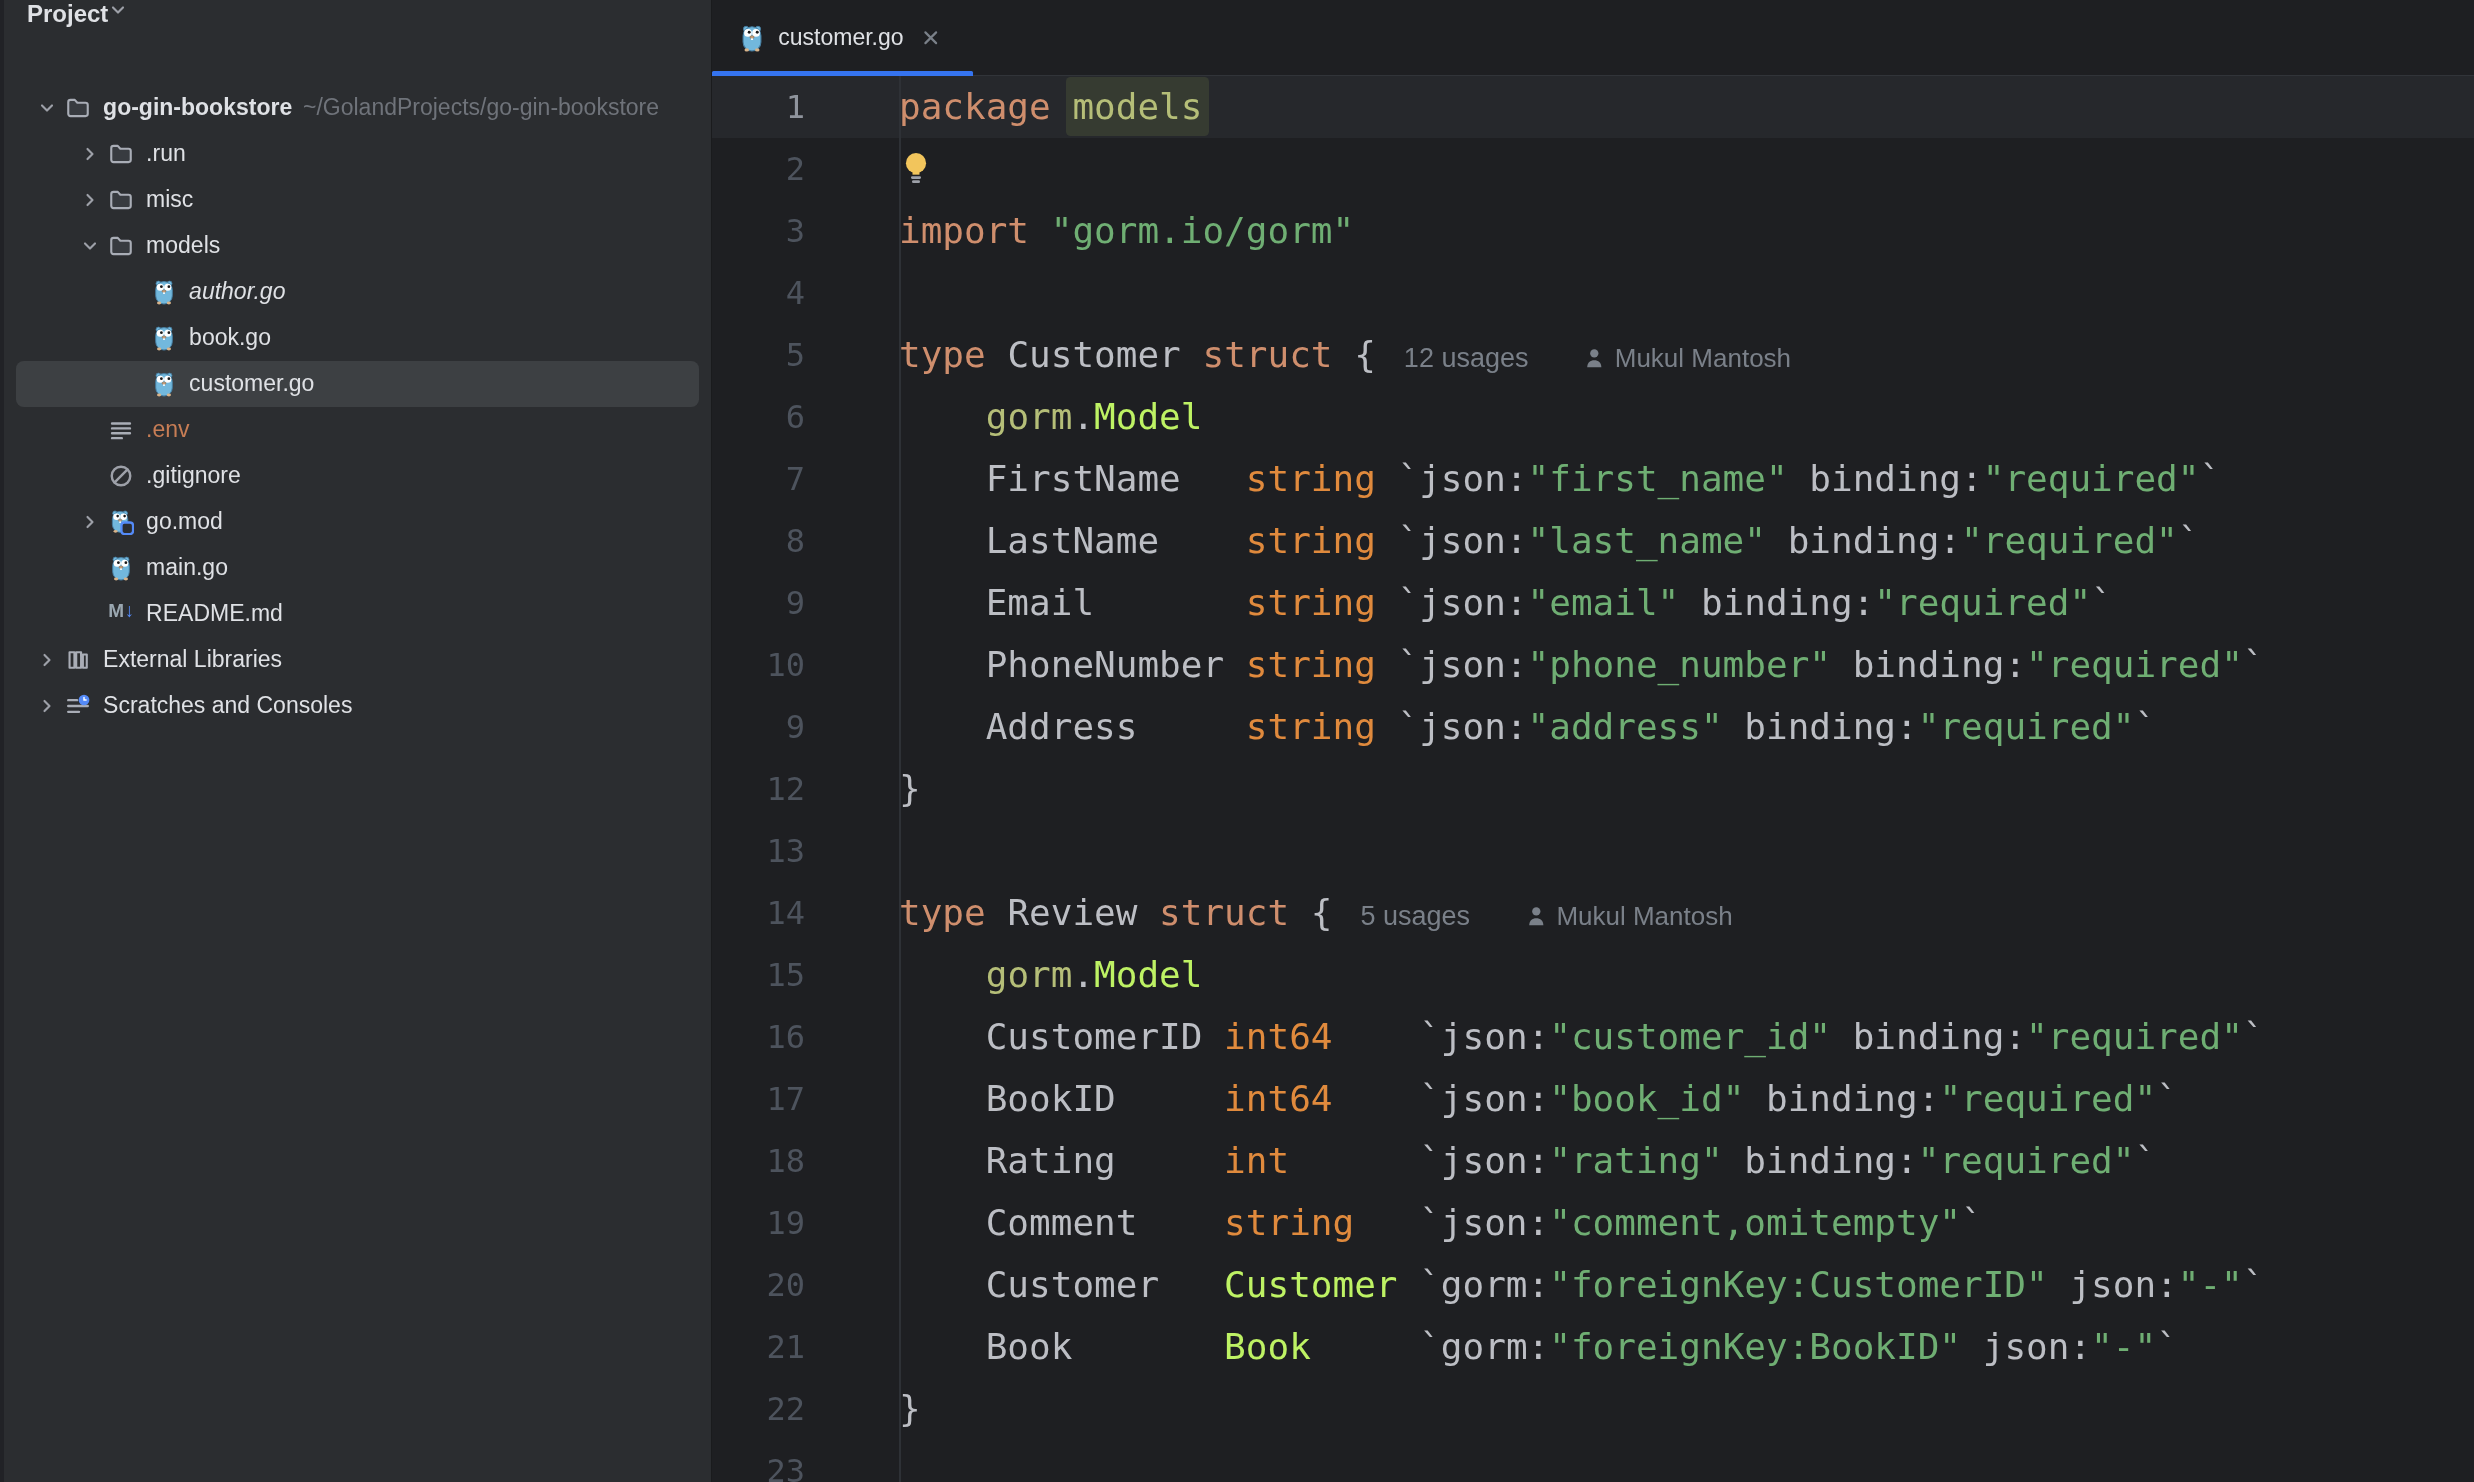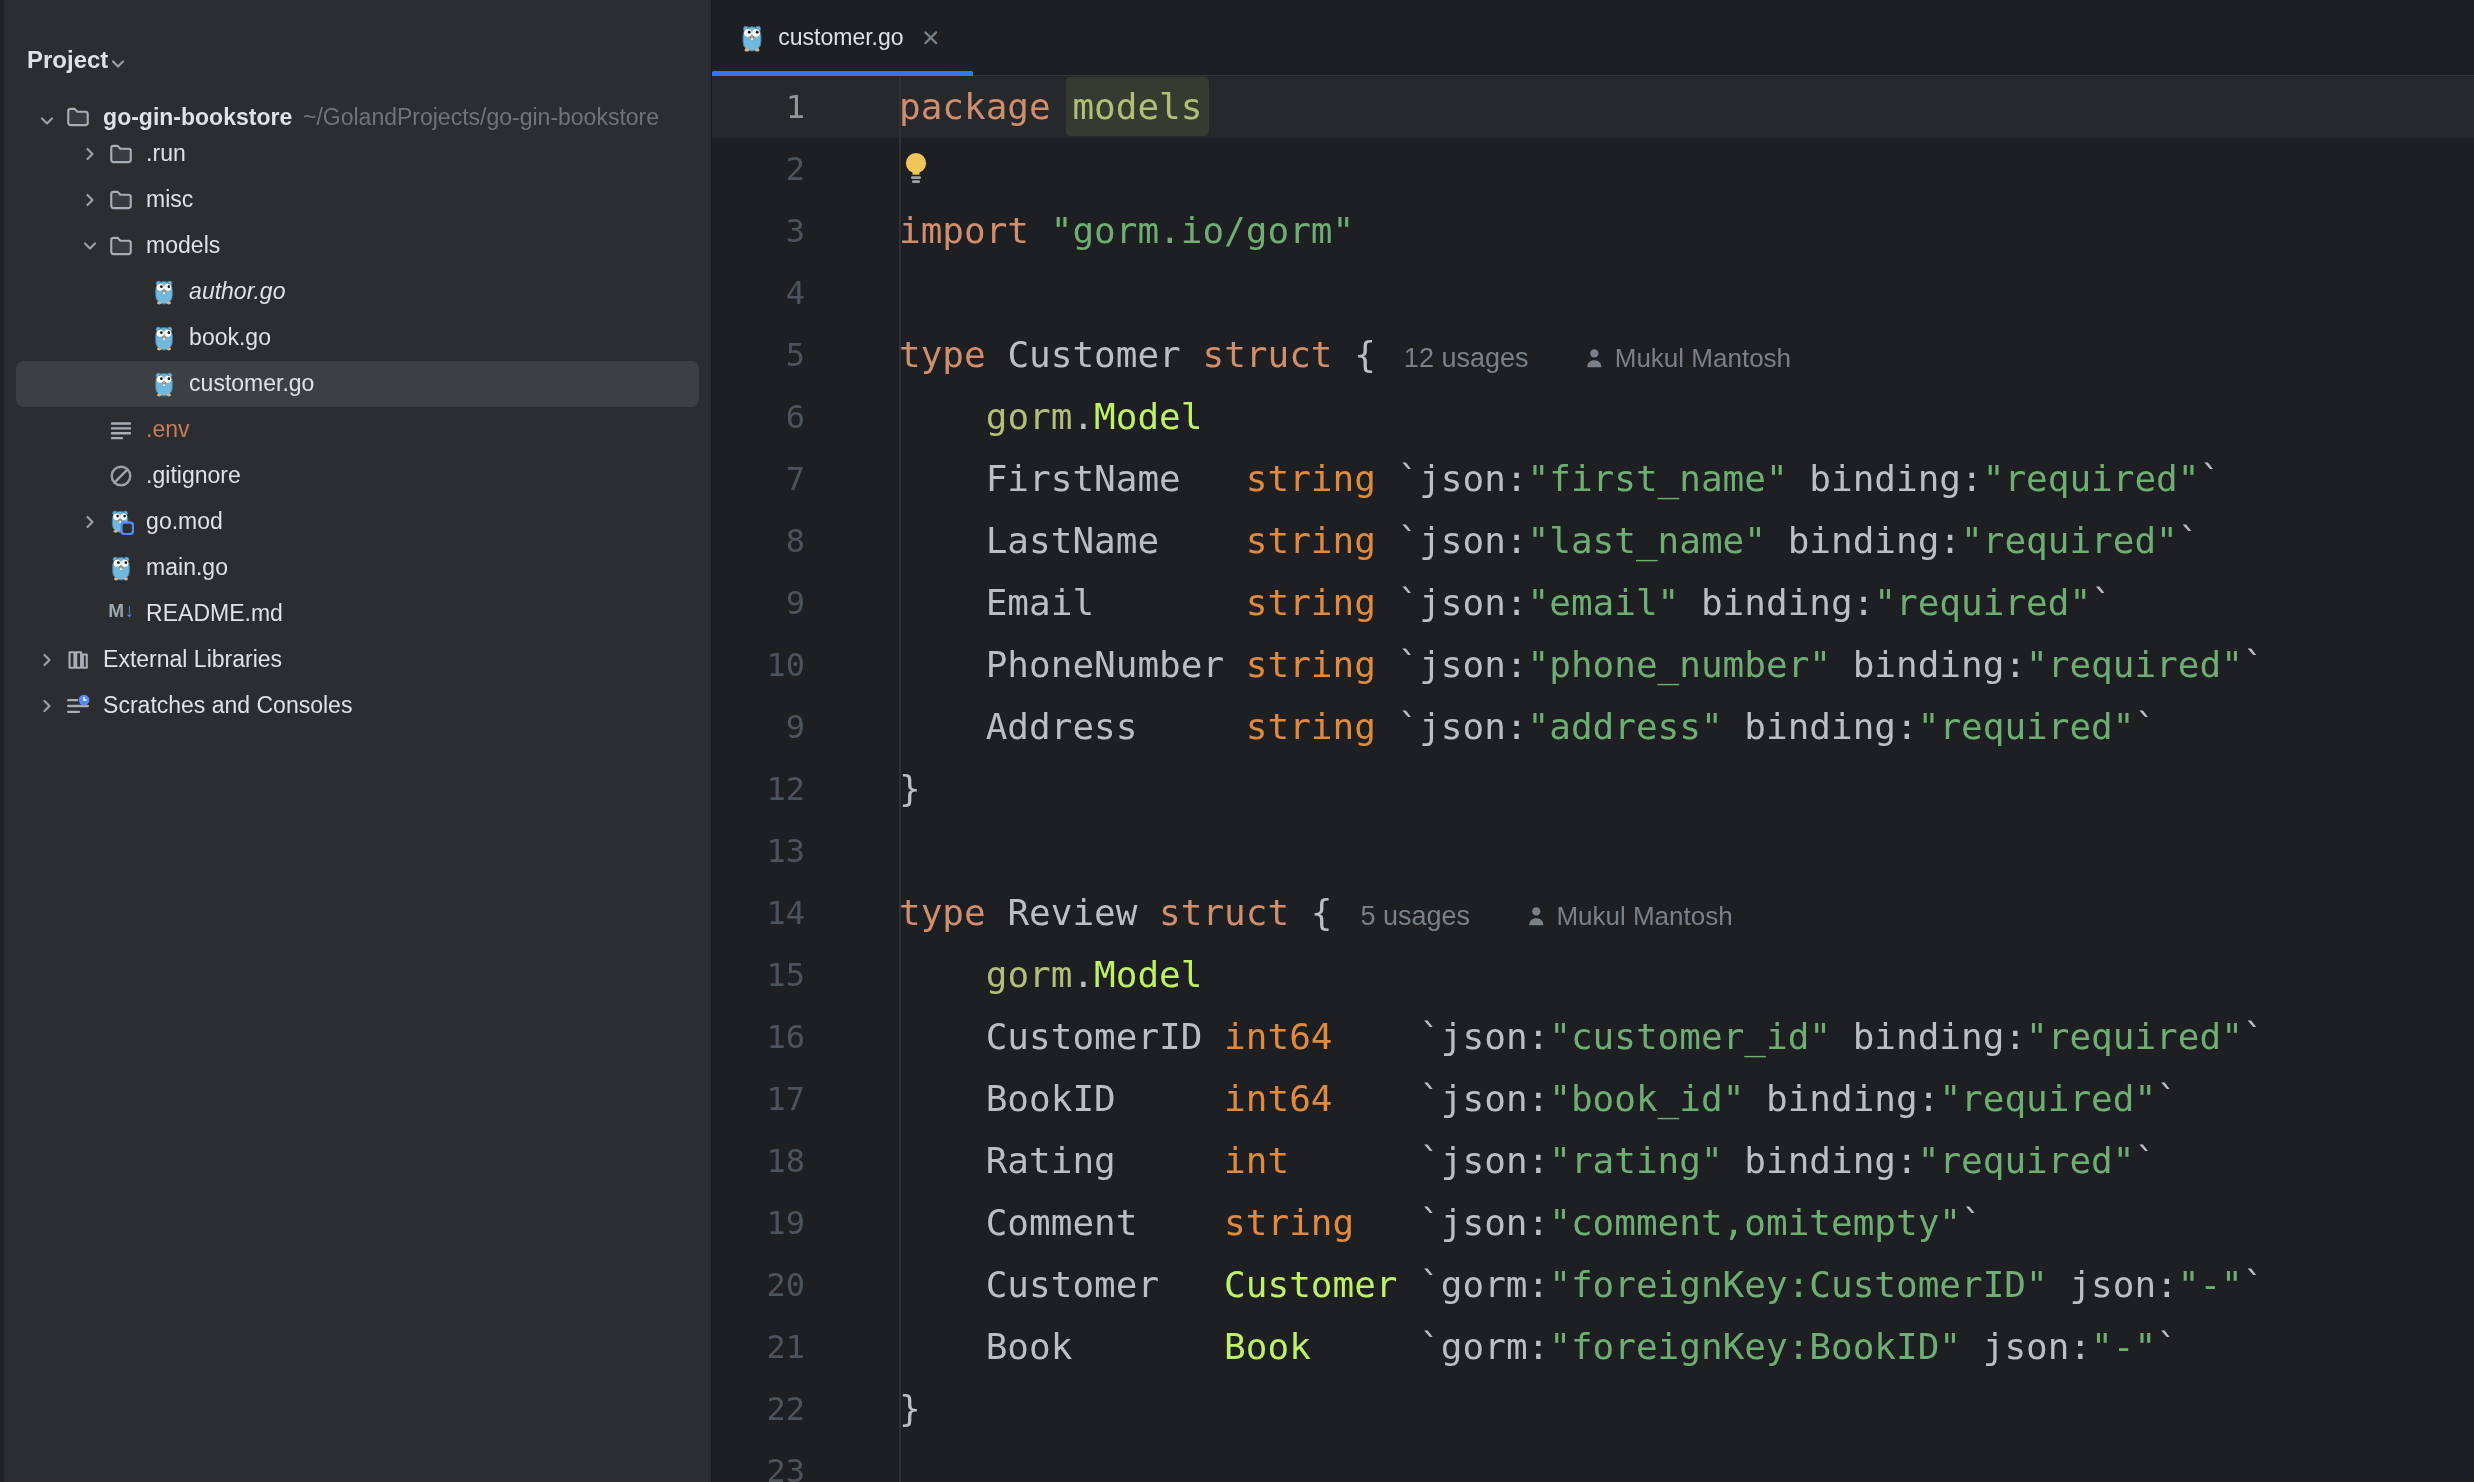--- a/index.html
+++ b/index.html
@@ -2,21 +2,21 @@
 <html style="font-size:12.3px"><head>
 <meta charset="utf-8">
 <style>
   html,body{margin:0;padding:0;background:#1E1F22;}
   .app{position:relative;width:2475px;height:1482px;overflow:hidden;display:flex;
        font-family:"Liberation Sans","DejaVu Sans",sans-serif;color:#DFE1E5;}
 
   
   .project-panel{width:712px;flex:none;background:#2B2D30;border-left:4.6px solid #212226;
                  border-right:1.5px solid #1A1B1D;box-sizing:border-box;overflow:hidden;}
-  .panel-header{height:74px;display:flex;align-items:flex-end;gap:0;padding-left:23px;
+  .panel-header{height:74px;display:flex;align-items:flex-start;gap:0;padding-left:23px;
                 font-size:24px;font-weight:600;color:#DFE1E5;}
   .panel-header svg{width:20px;height:20px;}
   .tree{padding-top:10.8px;}
   .trow{height:46px;display:flex;align-items:center;margin:0 12.3px;border-radius:7.7px;
         white-space:nowrap;overflow:hidden;font-size:23px;color:#DFE1E5;}
   .trow.selected{background:#3D4043;}
   .chev{width:34px;flex:none;display:flex;align-items:center;justify-content:center;}
   .chev svg{width:20px;height:20px;}
   .ticon{width:28px;height:28px;flex:none;display:flex;align-items:center;justify-content:center;}
   .ticon svg{width:26px;height:26px;}
@@ -122,21 +122,21 @@
 <div class="app">
 
   <div class="project-panel">
     <div class="panel-header">
       <span>Project</span>
       <svg viewBox="0 0 26 26" width="20" height="20">
           <use href="#i-chev-down"></use>
         </svg>
     </div>
     <div class="tree" id="tree">
-        <div class="trow" style="padding-left: 14px; align-items: flex-end;">
+        <div class="trow" style="padding-left: 14px;">
           <span class="chev">
             <svg viewBox="0 0 26 26" width="20" height="20">
               <use href="#i-chev-down"></use>
             </svg>
           </span>
           <span class="ticon">
             <svg viewBox="0 0 34 34" width="26" height="26">
               <use href="#i-folder"></use>
             </svg>
           </span>

